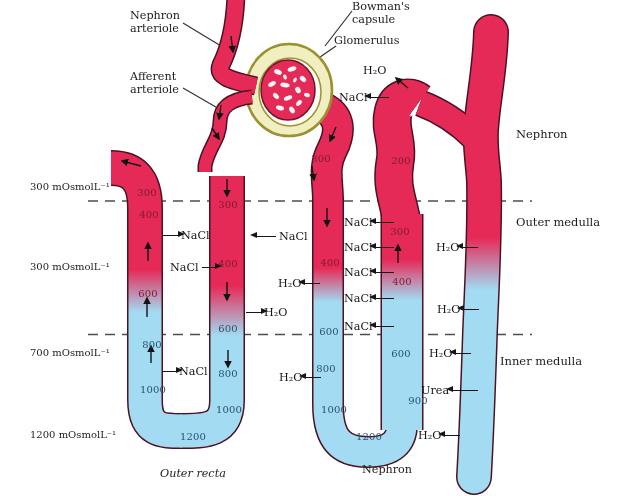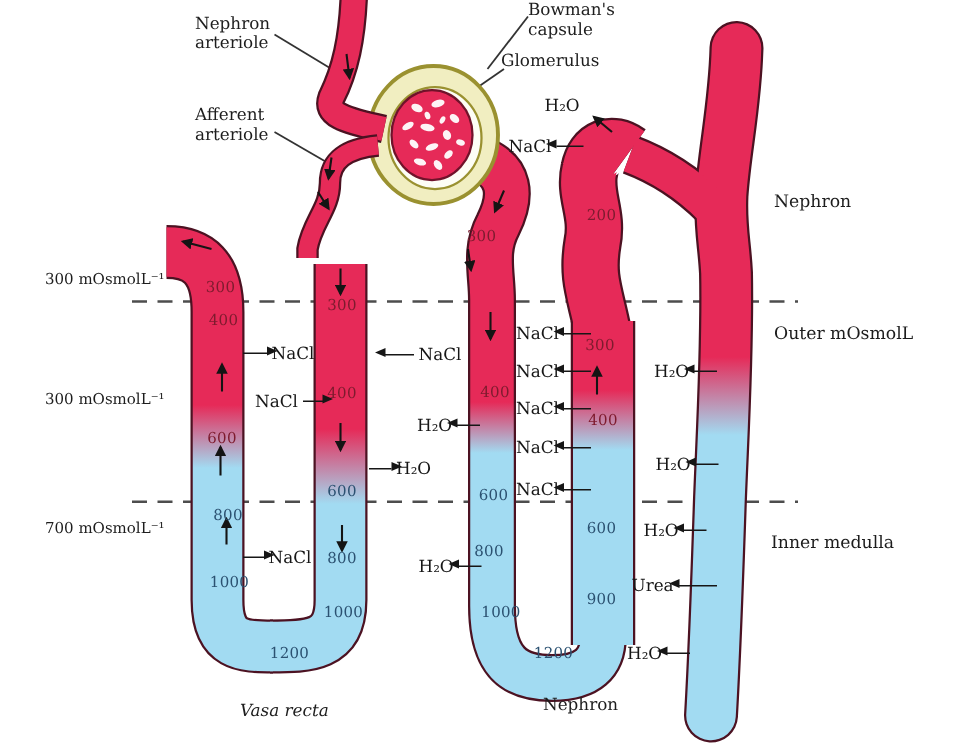--- a/index.html
+++ b/index.html
@@ -138,28 +138,29 @@
     <div>Afferent</div>
       <div>arteriole</div>
   </div>
   <div class="lbl" style="left:352px;top:0px">
     <div>Bowman's</div>
       <div>capsule</div>
   </div>
   <div class="lbl" style="left:334px;top:34px">Glomerulus</div>
 
   <div class="lbl reg" style="left:516px;top:128px">Nephron</div>
-  <div class="lbl reg" style="left:516px;top:216px">Outer mOsmolL</div>
-  <div class="lbl reg" style="left:514px;top:355px">Inner medulla</div>
+  <div class="lbl reg" style="left:516px;top:216px">Outer medulla</div>
+  <div class="lbl reg" style="left:500px;top:355px">Inner medulla</div>
 
   <div class="lbl osm" style="left:30px;top:181px">300 mOsmolL⁻¹</div>
   <div class="lbl osm" style="left:30px;top:261px">300 mOsmolL⁻¹</div>
   <div class="lbl osm" style="left:30px;top:347px">700 mOsmolL⁻¹</div>
-
-  <div class="lbl it" style="left:160px;top:467px">Vasa recta</div>
+  <div class="lbl osm" style="left:30px;top:429px">1200 mOsmolL⁻¹</div>
+
+  <div class="lbl it" style="left:160px;top:467px">Outer recta</div>
   <div class="lbl" style="left:362px;top:463px">Nephron</div>
 
   <span class="num nr" style="left:147px;top:192px">300</span>
   <span class="num nr" style="left:149px;top:214px">400</span>
   <span class="num nr" style="left:148px;top:293px">600</span>
   <span class="num nb" style="left:152px;top:344px">800</span>
   <span class="num nb" style="left:153px;top:389px">1000</span>
 
   <span class="num nr" style="left:228px;top:204px">300</span>
   <span class="num nr" style="left:228px;top:263px">400</span>
@@ -167,25 +168,25 @@
   <span class="num nb" style="left:228px;top:373px">800</span>
   <span class="num nb" style="left:229px;top:409px">1000</span>
   <span class="num nb" style="left:193px;top:436px">1200</span>
 
   <span class="num nr" style="left:321px;top:158px">300</span>
   <span class="num nr" style="left:330px;top:262px">400</span>
   <span class="num nb" style="left:329px;top:331px">600</span>
   <span class="num nb" style="left:326px;top:368px">800</span>
   <span class="num nb" style="left:334px;top:409px">1000</span>
 
-  <span class="num nr" style="left:401px;top:144px">200</span>
+  <span class="num nr" style="left:401px;top:160px">200</span>
   <span class="num nr" style="left:400px;top:231px">300</span>
   <span class="num nr" style="left:402px;top:281px">400</span>
   <span class="num nb" style="left:401px;top:353px">600</span>
-  <span class="num nb" style="left:401px;top:400px">900</span>
+  <span class="num nb" style="left:418px;top:400px">900</span>
   <span class="num nb" style="left:369px;top:436px">1200</span>
 
   <span class="xl" style="left:162px;top:229px">
       <i class="arr hr" style="width:16px"></i>
       <span>NaCl</span>
     </span>
   <span class="xl" style="left:256px;top:230px">
       <i class="arr hl" style="width:20px"></i>
       <span>NaCl</span>
     </span>

